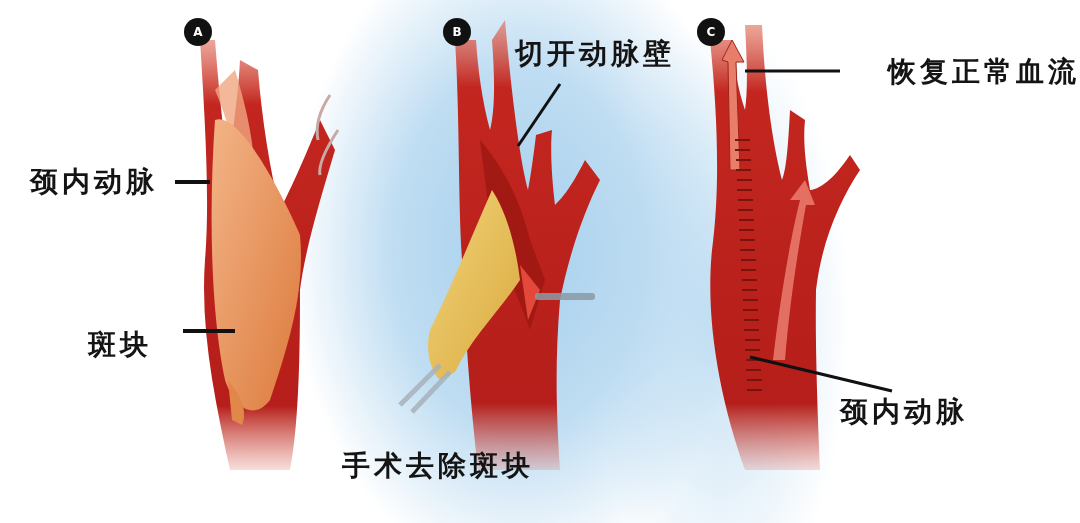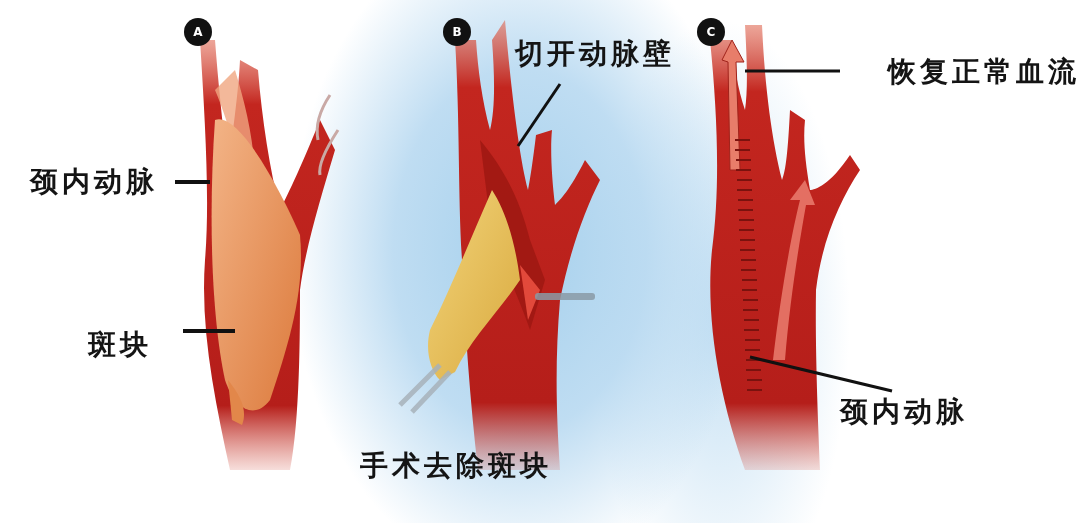--- a/index.html
+++ b/index.html
@@ -103,16 +103,16 @@
     </g>
   </svg>
 
   <div class="marker" style="left:184px;top:18px;">A</div>
   <div class="marker" style="left:443px;top:18px;">B</div>
   <div class="marker" style="left:697px;top:18px;">C</div>
 
   <div class="label" style="left:30px;top:168px;text-align:right;">颈内动脉</div>
   <div class="label" style="left:88px;top:331px;">斑块</div>
   <div class="label" style="left:515px;top:40px;">切开动脉壁</div>
-  <div class="label" style="left:360px;top:452px;text-align:right;">手术去除斑块</div>
+  <div class="label" style="left:342px;top:452px;text-align:right;">手术去除斑块</div>
   <div class="label" style="left:840px;top:58px;margin-left:48px;">恢复正常血流</div>
   <div class="label" style="left:840px;top:398px;">颈内动脉</div>
 </div>
 
 </body></html>

